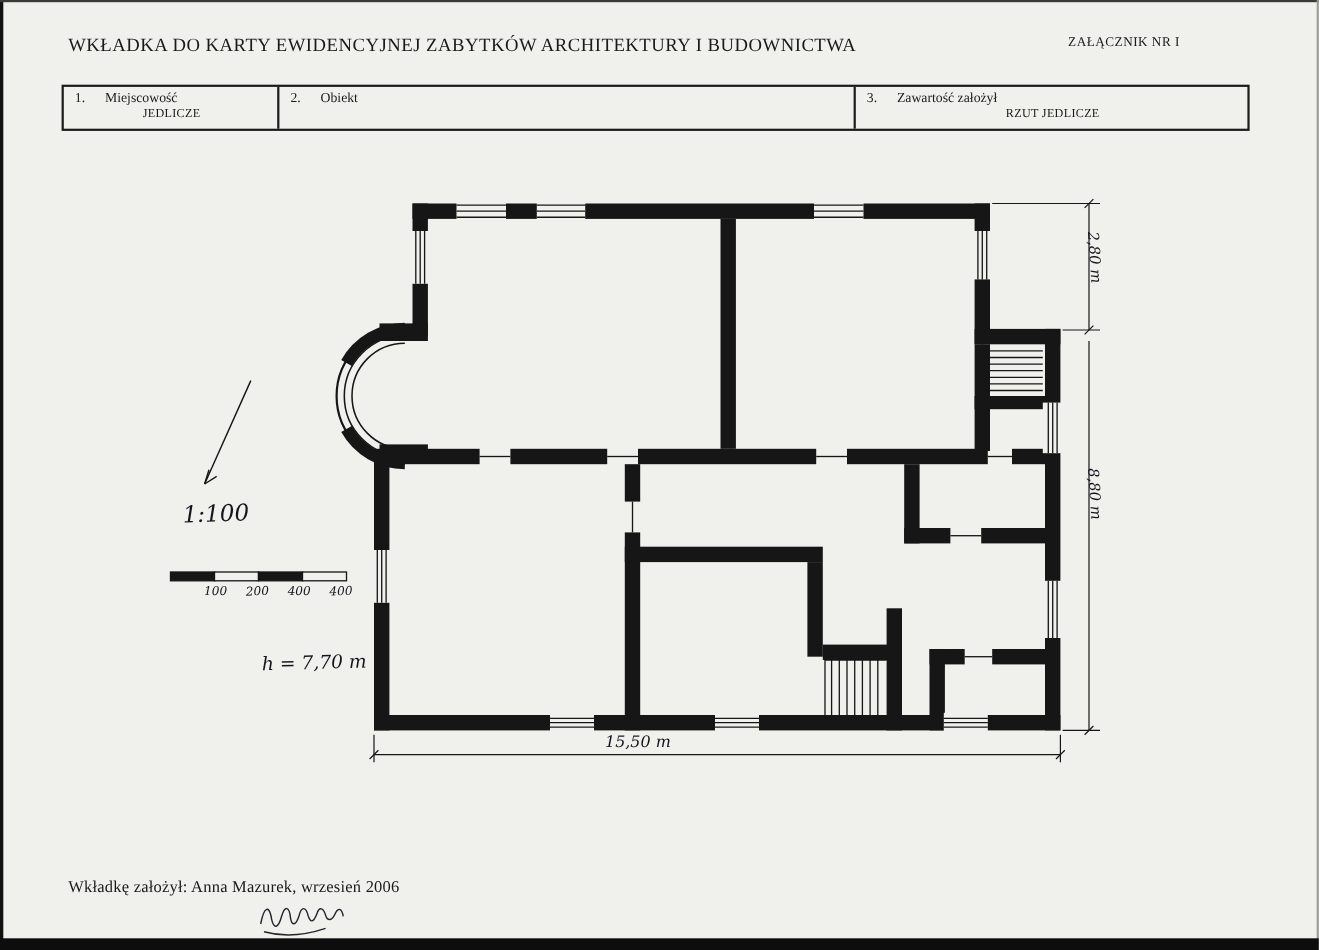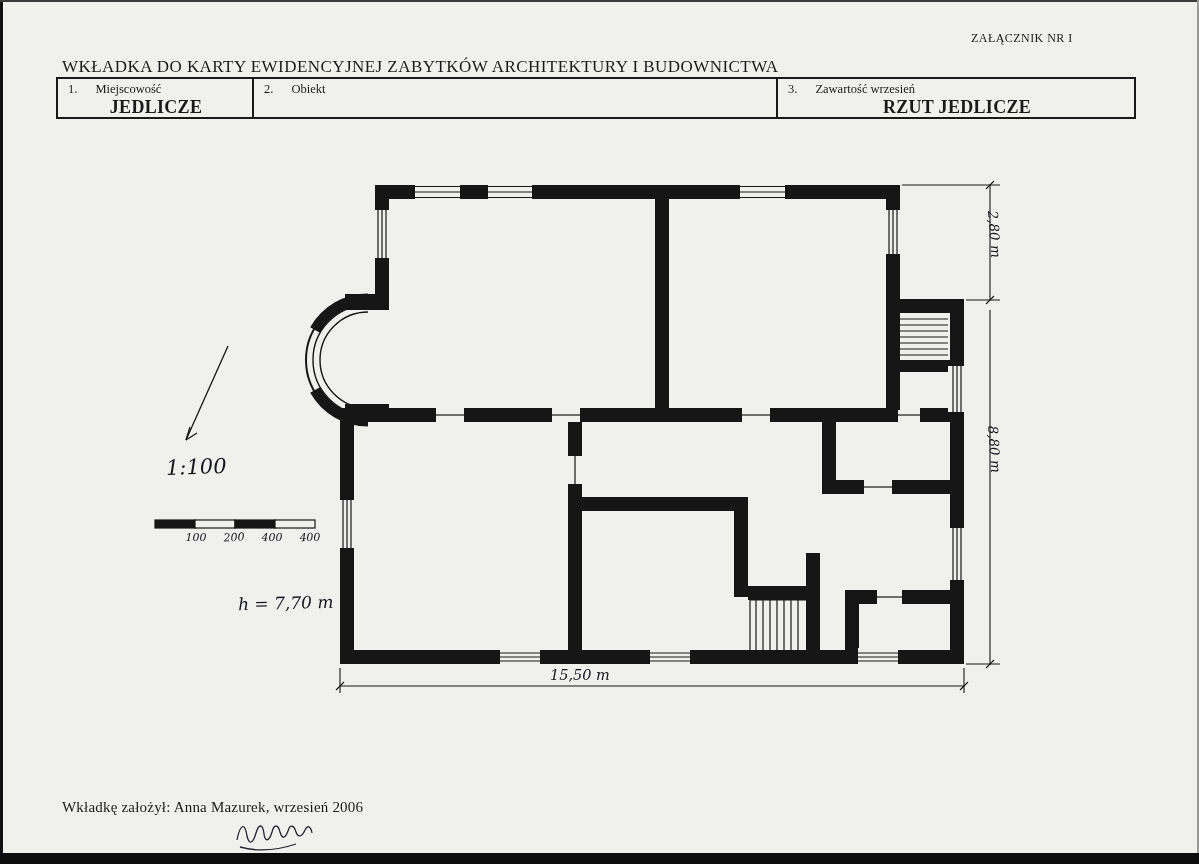--- a/index.html
+++ b/index.html
@@ -13,39 +13,39 @@
     overflow: hidden;
   }
   
   .edge-left  { position:absolute; left:0; top:0; width:3px;  height:864px; background:#111; }
   .edge-bottom{ position:absolute; left:0; top:853px; width:1199px; height:11px; background:#0d0d0d; }
   .edge-top   { position:absolute; left:0; top:0; width:1199px; height:2px; background:#3a3a3a; }
   .edge-right { position:absolute; right:0; top:0; width:2px; height:864px; background:#9a9a96; }
 
   .doc-title {
     position:absolute; left:62px; top:31px;
-    font-size:17px; letter-spacing:.45px; white-space:nowrap;margin-top:26px;
+    font-size:17px; letter-spacing:.45px; white-space:nowrap;
   }
   .annex {
     position:absolute; left:971px; top:31px;
     font-size:12px; letter-spacing:.45px; white-space:nowrap;
   }
 
   .header-table {
     position:absolute; left:56px; top:77px; width:1080px; height:42px;
     border:2px solid #1a1a1a; display:flex; background:transparent;
   }
   .cell { position:relative; height:100%; padding:3px 8px 0 10px; }
   .cell + .cell { border-left:2px solid #1a1a1a; }
   .cell-1 { width:194px; }
   .cell-2 { width:524px; }
   .cell-3 { flex:1; }
   .cell-head { font-size:12.5px; display:flex; }
   .cell-head .num { margin-right:18px; }
-  .cell-value { text-align:center; font-weight:bold; font-size:18px; margin-top:0px; letter-spacing:.3px; }
+  .cell-value { text-align:center; font-weight:normal; font-size:11px; margin-top:0px; letter-spacing:.3px; }
 
   svg.plan { position:absolute; left:0; top:0; }
 
   .hand { font-family:"DejaVu Serif", serif; font-style:italic; color:#15151e; position:absolute; white-space:nowrap; }
   .scale-label   { left:166px; top:455px; font-size:21px; transform:rotate(-2deg); }
   .tick-label    { width:30px; text-align:center; font-size:11px; top:531px; }
   .tick-0 { left:181px;font-style:italic; } .tick-1 { left:219px; transform:rotate(-3deg);} .tick-2 { left:257px; } .tick-3 { left:295px; transform:rotate(-2deg);}
   .height-note   { left:238px; top:593px; font-size:17px; transform:rotate(-1.5deg); }
   .dim-bottom    { left:550px; top:667px; width:130px; font-size:14.5px; }
   .dim-vert      { transform-origin:0 0; transform:rotate(86deg); font-size:13.5px; }
@@ -77,21 +77,21 @@
     </div>
     <div class="cell cell-2">
       <div class="cell-head">
         <span class="num">2.</span>
         <span>Obiekt</span>
       </div>
     </div>
     <div class="cell cell-3">
       <div class="cell-head">
         <span class="num">3.</span>
-        <span>Zawartość wrzesień</span>
+        <span>Zawartość założył</span>
       </div>
       <div class="cell-value">RZUT JEDLICZE</div>
     </div>
   </div>
 
   <svg class="plan" width="1199" height="864" viewBox="0 0 1199 864">
     <g fill="#161616">
 
       <rect x="375" y="185" width="525" height="14"></rect>
       <rect x="375" y="185" width="14" height="120"></rect>

